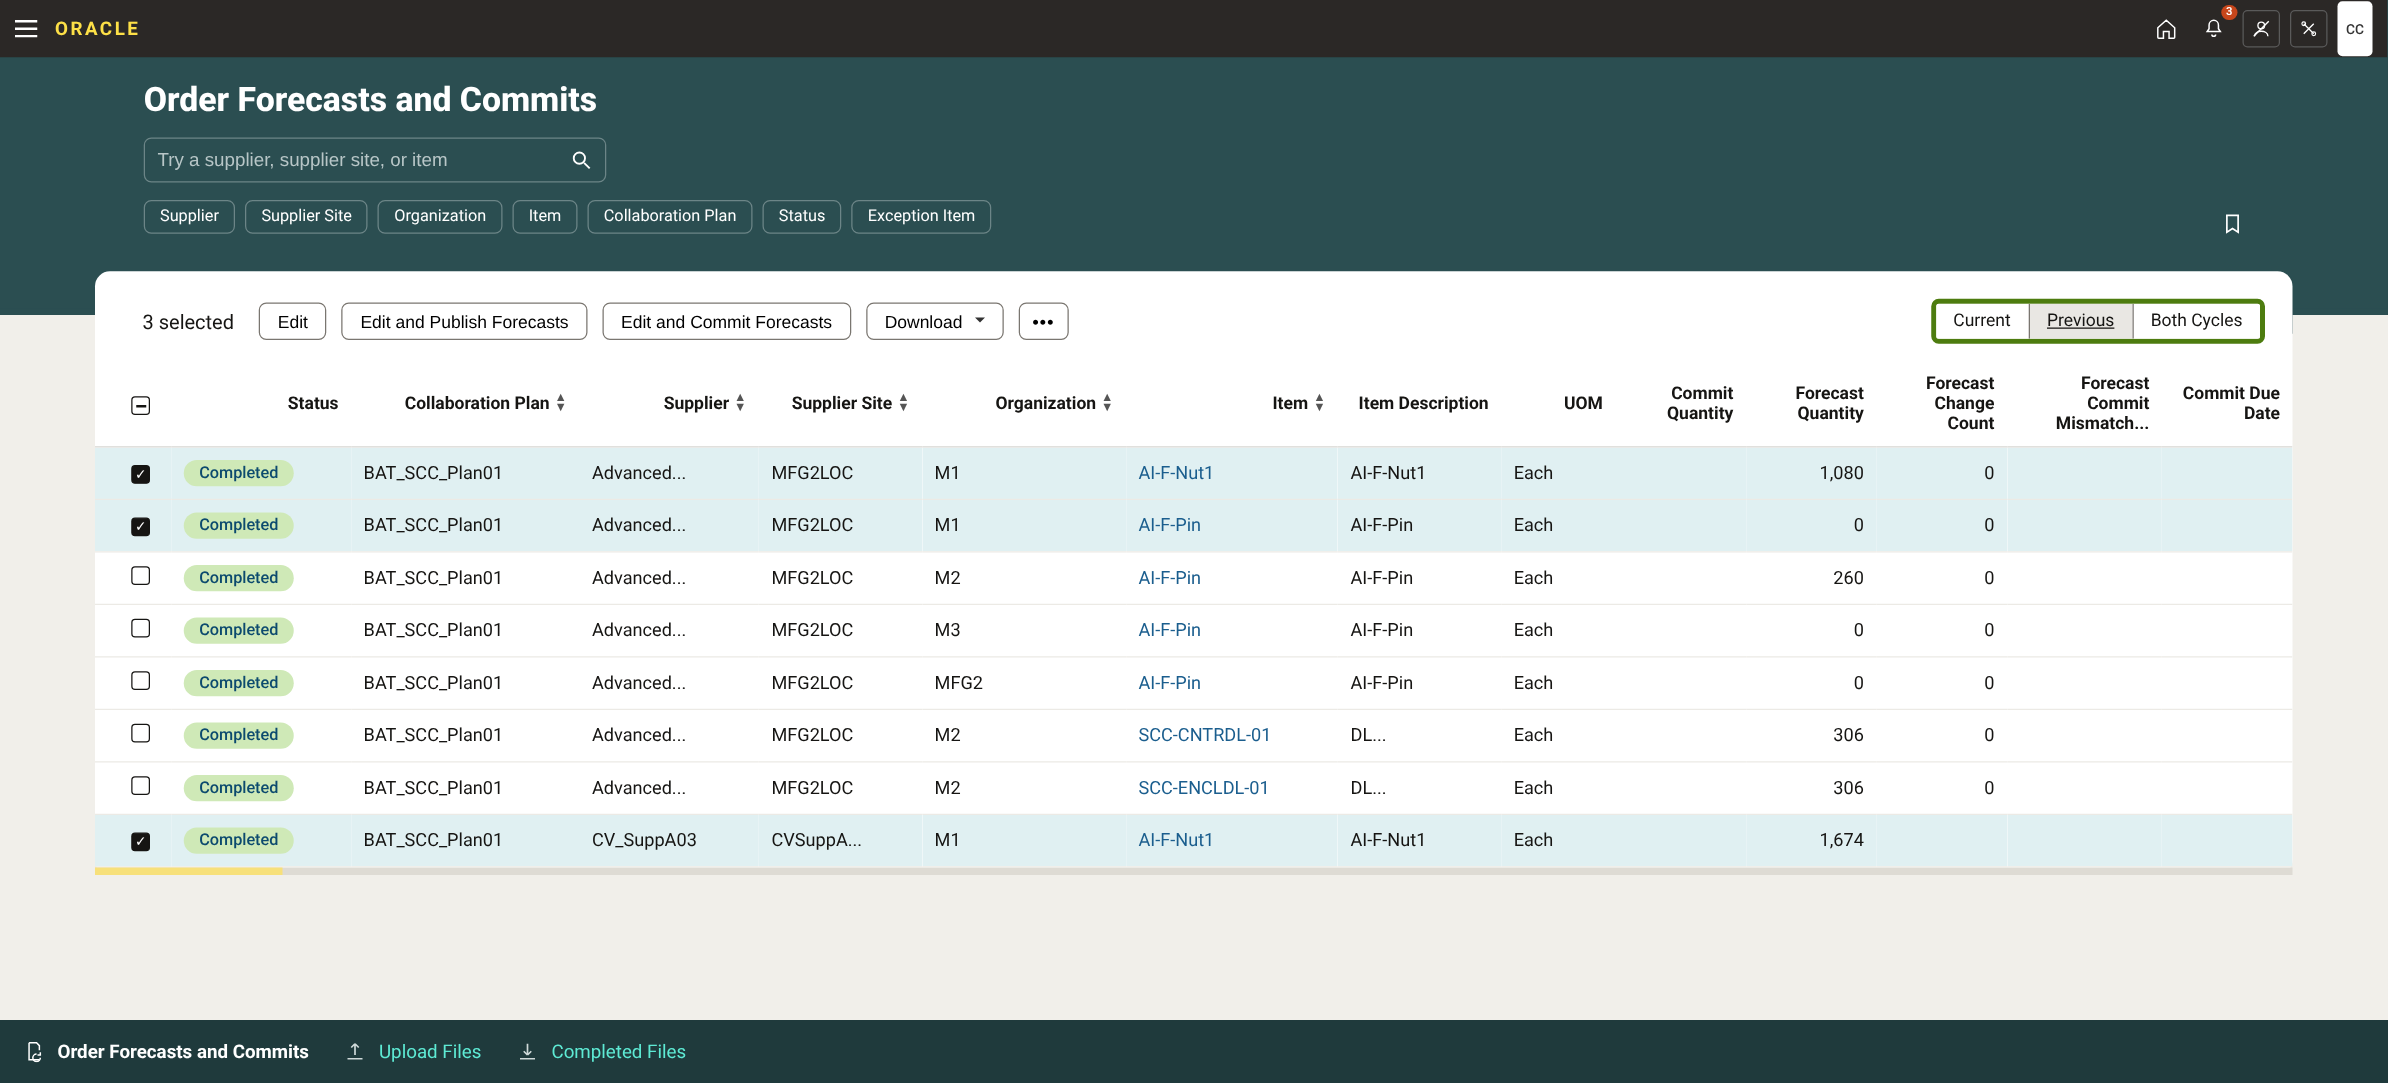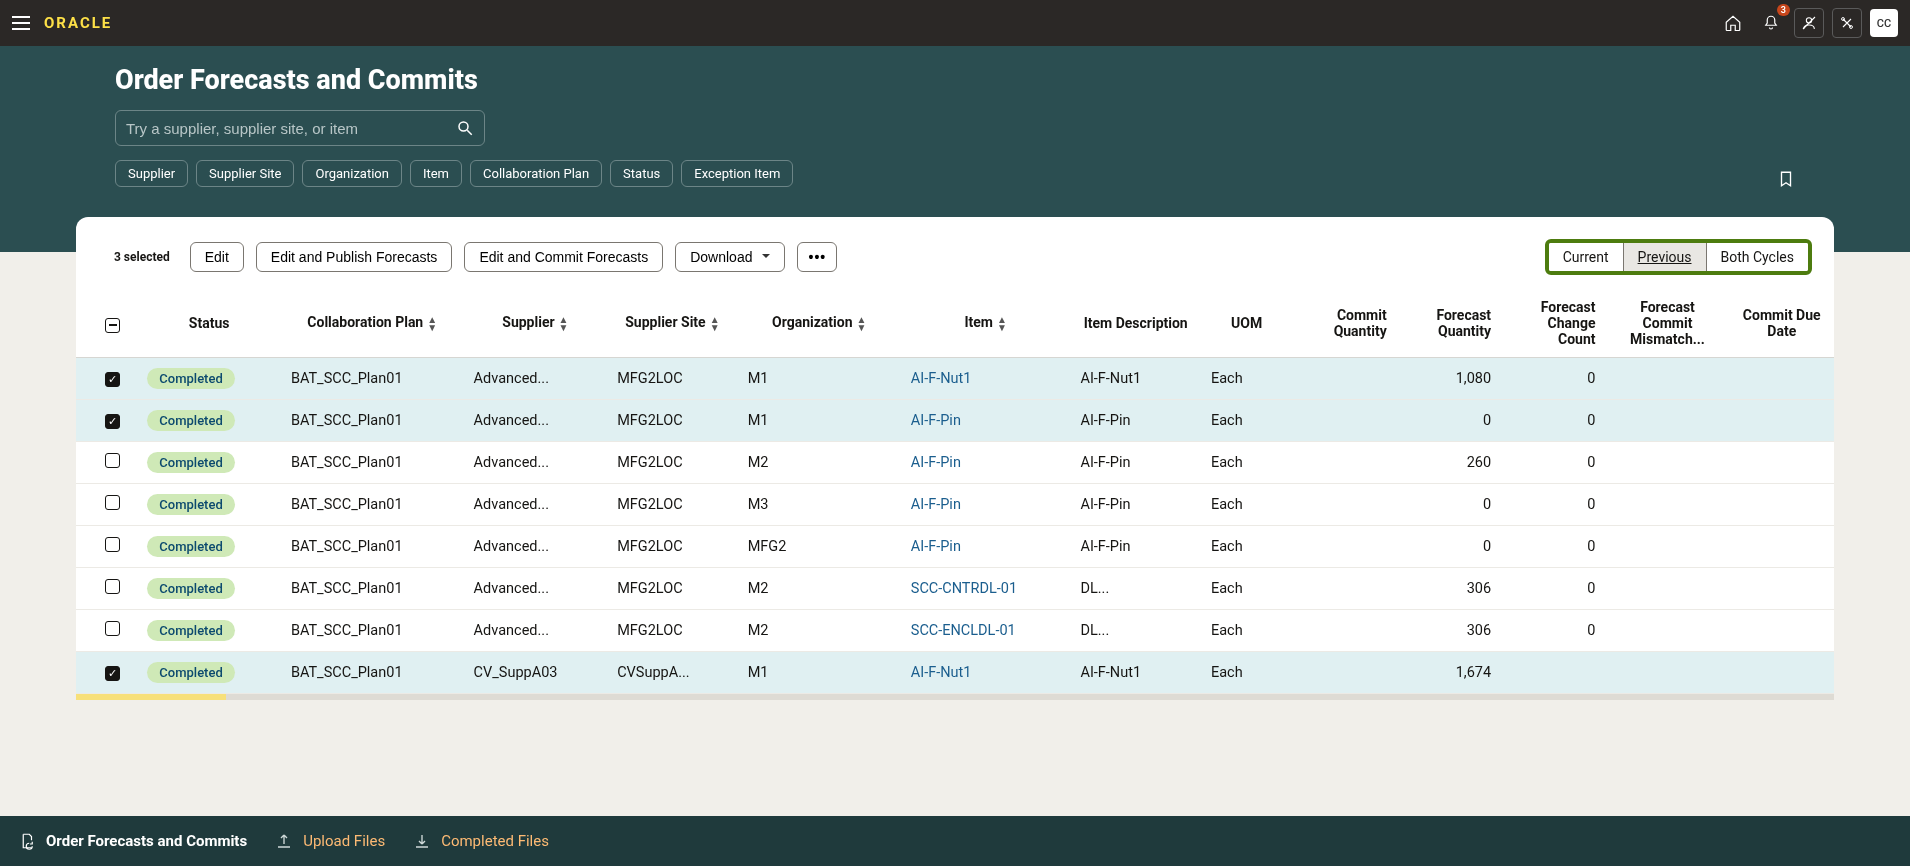--- a/index.html
+++ b/index.html
@@ -27,21 +27,21 @@
   color: #fff; font-size: 16px; width: 30px; height: 30px;
   display: flex; align-items: center; justify-content: center;
   border-radius: 4px; cursor: pointer; position: relative;
 }
 .icon-btn.bordered { border: 1px solid #5a5a5a; }
 .badge {
   position: absolute; top: -4px; right: -4px;
   background: #c7461b; color: #fff; font-size: 9px;
   border-radius: 8px; padding: 1px 4px; font-weight: 600;
 }
-.avatar { background: #fff; color: #333; border-radius: 4px; font-size: 11px; font-weight: 500; width: 28px; height: 28px; display:flex; align-items:center; justify-content:center; }
+.avatar { background: #fff; color: #333; border-radius: 4px; font-size: 11px; font-weight: 500; width: 28px; height: 44px; display:flex; align-items:center; justify-content:center; }
 
 
 .page-header-band {
   background: #2b4e51;
   padding: 18px 115px 60px 115px;
   color: #fff;
   position: relative;
 }
 .page-title { font-size: 27px; font-weight: 800; margin-bottom: 14px; }
 .search-row { display: flex; align-items: center; gap: 10px; }
@@ -80,37 +80,37 @@
   border-radius: 12px;
   min-height: 460px;
   position: relative;
   z-index: 2;
 }
 .toolbar {
   display: flex; align-items: center; justify-content: space-between;
   padding: 22px 22px 14px 38px;
 }
 .toolbar-left { display: flex; align-items: center; gap: 12px; }
-.selected-label { font-size: 12px; font-weight: 700; margin-right: 8px; }
+.selected-label { font-size: 16px; font-weight: 400; margin-right: 8px; }
 .btn {
   border: 1px solid #7a7670; background: #fff; border-radius: 6px;
   padding: 6px 14px; font-size: 14px; cursor: pointer;
 }
 .btn.dd::after { content: ''; display:inline-block; margin-left:10px; border: 4px solid transparent; border-top-color:#333; vertical-align: middle; }
 .btn.icon-only { padding: 6px 10px; font-weight: 800; letter-spacing: 1px; }
 .seg-group { display: flex; border: 4px solid #4d7c0f; border-radius: 6px; overflow:hidden; }
 .seg { padding: 6px 14px; font-size: 14px; cursor: pointer; background:#fff; }
 .seg.active { background: #e9e7e3; text-decoration: underline; }
 .seg + .seg { border-left: 1px solid #7a7670; }
 
 
 .tbl-wrap { overflow-x: auto; }
 table { width: 100%; border-collapse: collapse; }
 th {
-  text-align: center; font-size: 14px; font-weight: 700;
+  text-align: right; font-size: 14px; font-weight: 700;
   padding: 10px 10px; vertical-align: middle; border-bottom: 1px solid #d6d6d2;
 }
 th .sort { color: #555; margin-left: 4px; font-size: 10px; line-height: 8px; display:inline-flex; flex-direction:column; vertical-align: middle; }
 td {
   font-size: 14.5px; padding: 10px 10px; border-bottom: 1px solid #eceae5;
   white-space: nowrap; overflow: hidden; text-overflow: ellipsis;
 }
 tr.selected td { background: #e0f0f2; }
 .num { text-align: right; }
 .status-pill {
@@ -149,21 +149,21 @@
 }
 
 
 .footer {
   position: fixed; bottom: 0; left: 0; right: 0;
   background: #1f3a3c; height: 50px;
   display: flex; align-items: center; padding: 0 18px; gap: 28px;
 }
 .footer-item {
   display: flex; align-items: center; gap: 10px;
-  color: #fdba74; font-size: 15px; cursor: pointer;
+  color: #5eead4; font-size: 15px; cursor: pointer;
 }
 .footer-item.active { color: #fff; font-weight: 700; }
 .footer-icon { font-size: 16px; }
 
 svg { display: block; }
 </style>
 </head>
 <body>
 
 <div class="bg-lower"></div>

